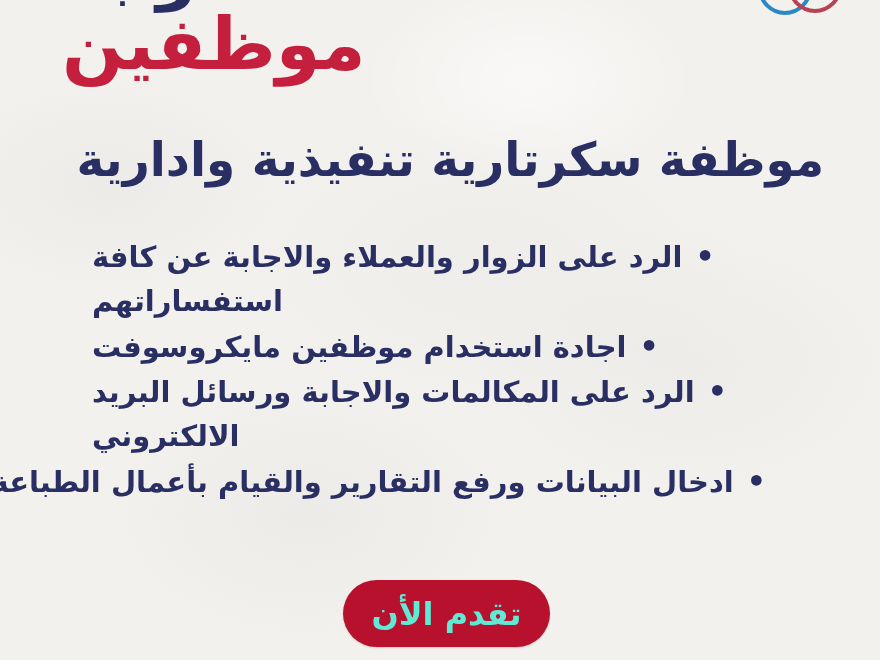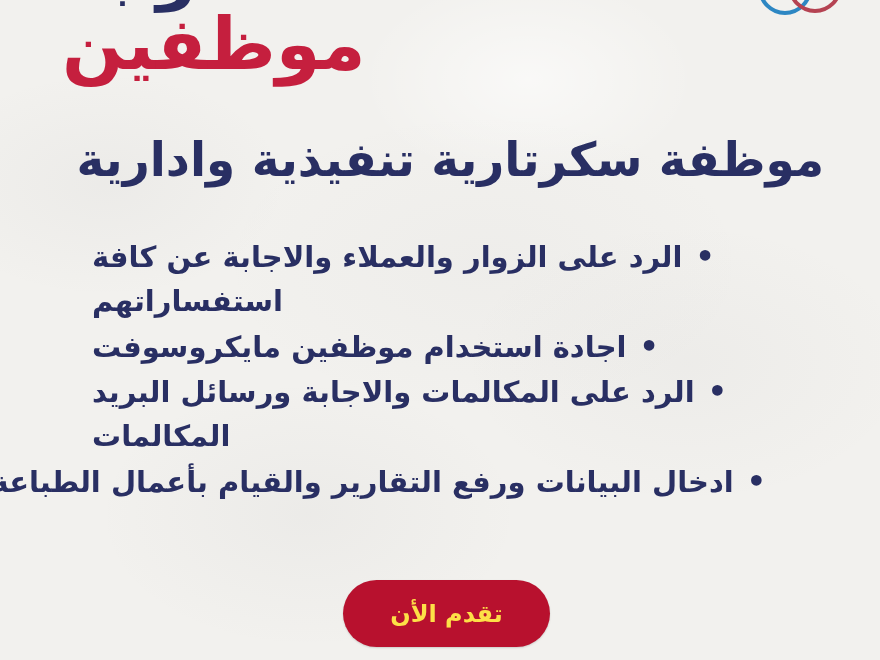--- a/index.html
+++ b/index.html
@@ -50,22 +50,22 @@
   .dot {
     display:inline-block; margin-left:13px;
     color:var(--navy,#292f63); font-size:30px;
   }
 
   
   .apply-btn {
     position:absolute; left:343px; top:580px; width:207px; height:67px;
     border:none; border-radius:34px;
     background:var(--button-red,#b8112e);
-    color:#fde047; font-family:"DejaVu Sans", sans-serif;
-    font-size:24px; font-weight:700; direction:rtl;
+    color:#5eead4; font-family:"DejaVu Sans", sans-serif;
+    font-size:32px; font-weight:700; direction:rtl;
     display:flex; align-items:center; justify-content:center;
     cursor:pointer; box-shadow:0 1px 2px rgba(0,0,0,.15);
   }
 
   
   .logo { position:absolute; left:745px; top:0; }
 </style>
 </head>
 <body>
 
@@ -98,21 +98,21 @@
         <span class="dot">•</span><span>اجادة استخدام موظفين مايكروسوفت</span>
       </div>
     </div>
 
 
     <div>
       <div class="li first">
         <span class="dot">•</span><span>الرد على المكالمات والاجابة ورسائل البريد</span>
       </div>
       <div class="li cont">
-        <span>المكالمات</span>
+        <span>الالكتروني</span>
       </div>
     </div>
 
     <div>
       <div class="li first">
         <span class="dot">•</span><span>ادخال البيانات ورفع التقارير والقيام بأعمال الطباعة</span>
       </div>
     </div>
 
   </div>

